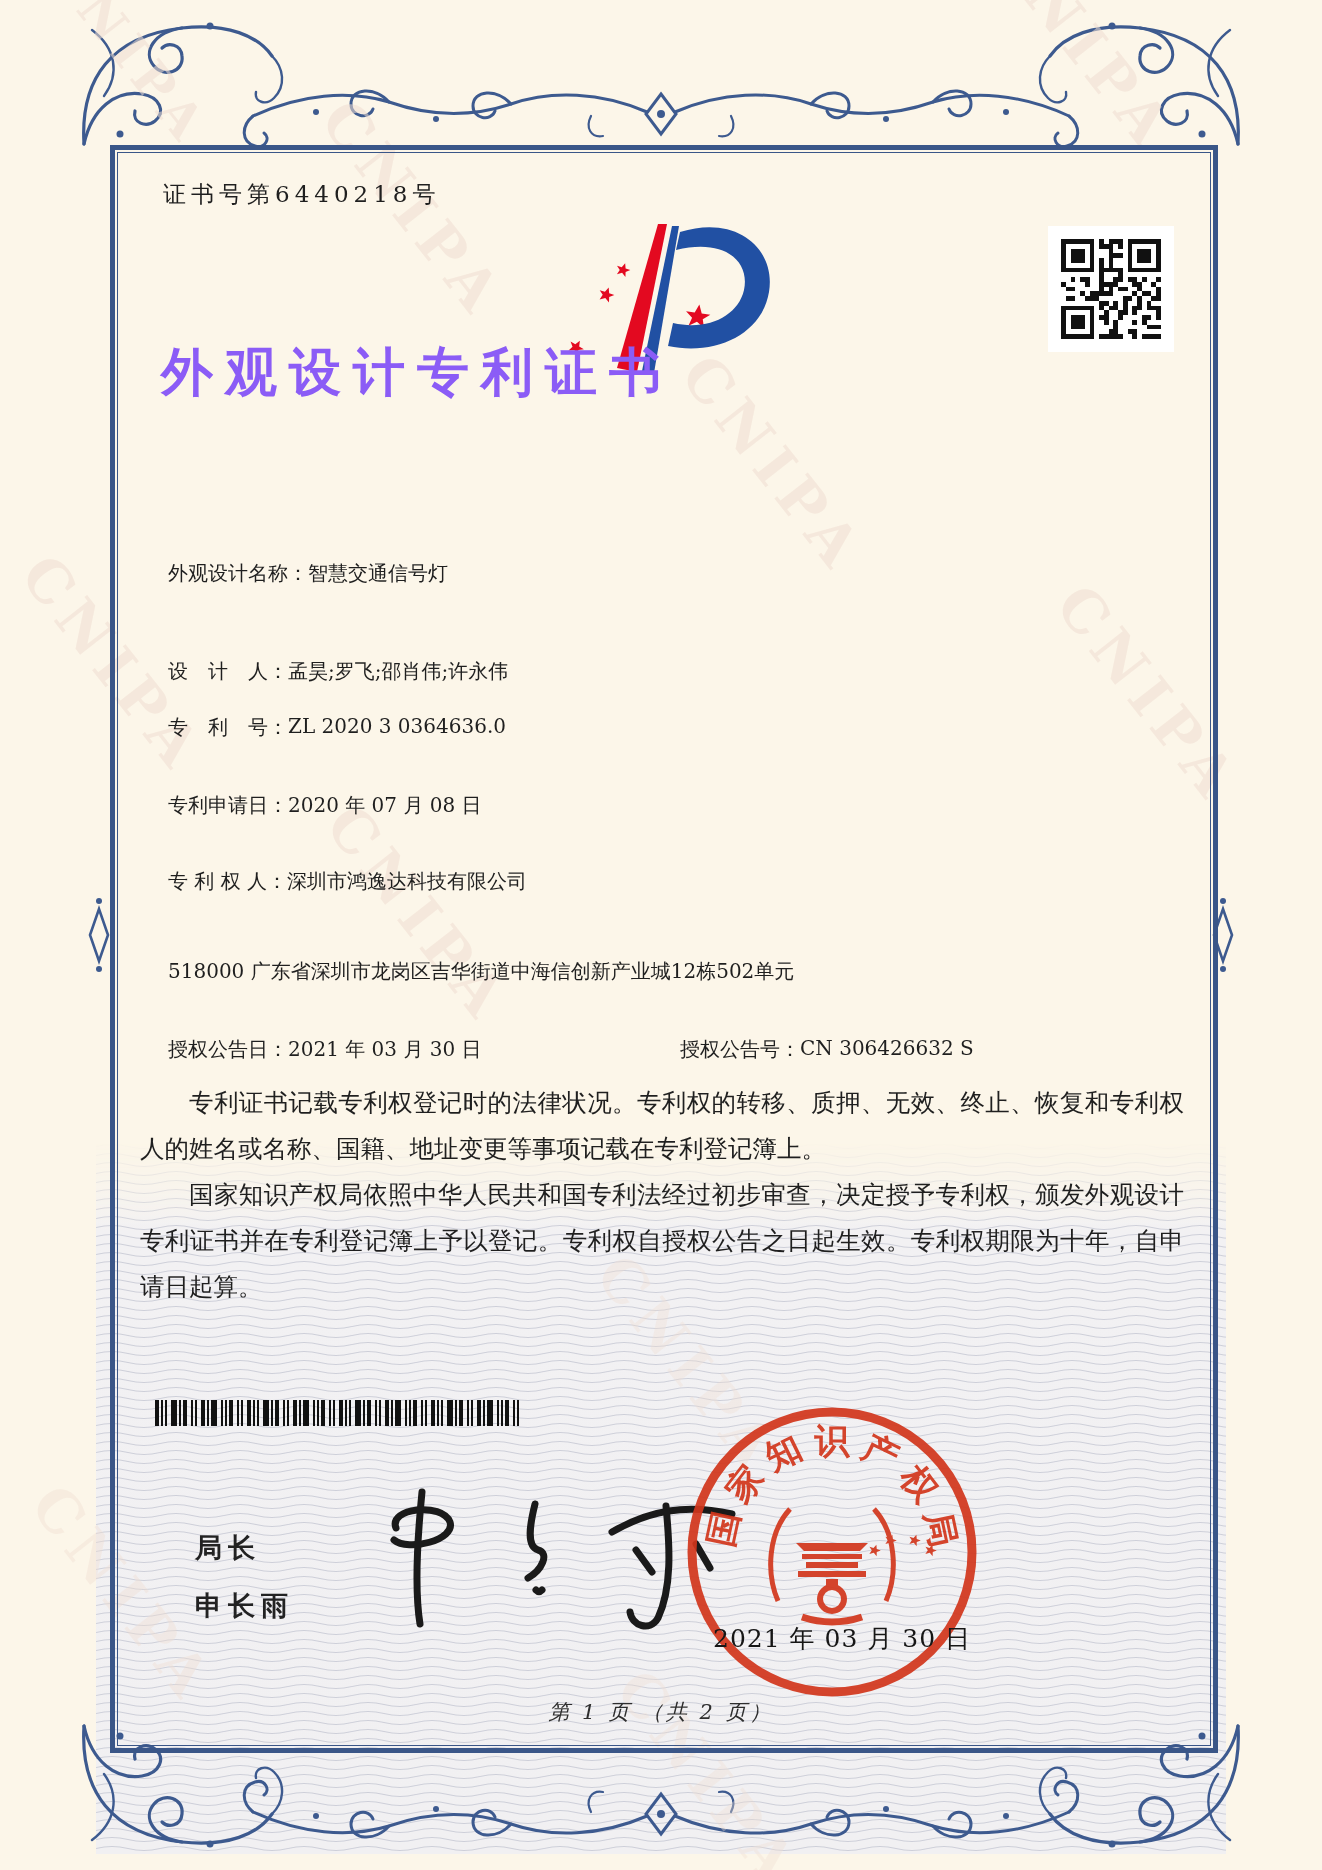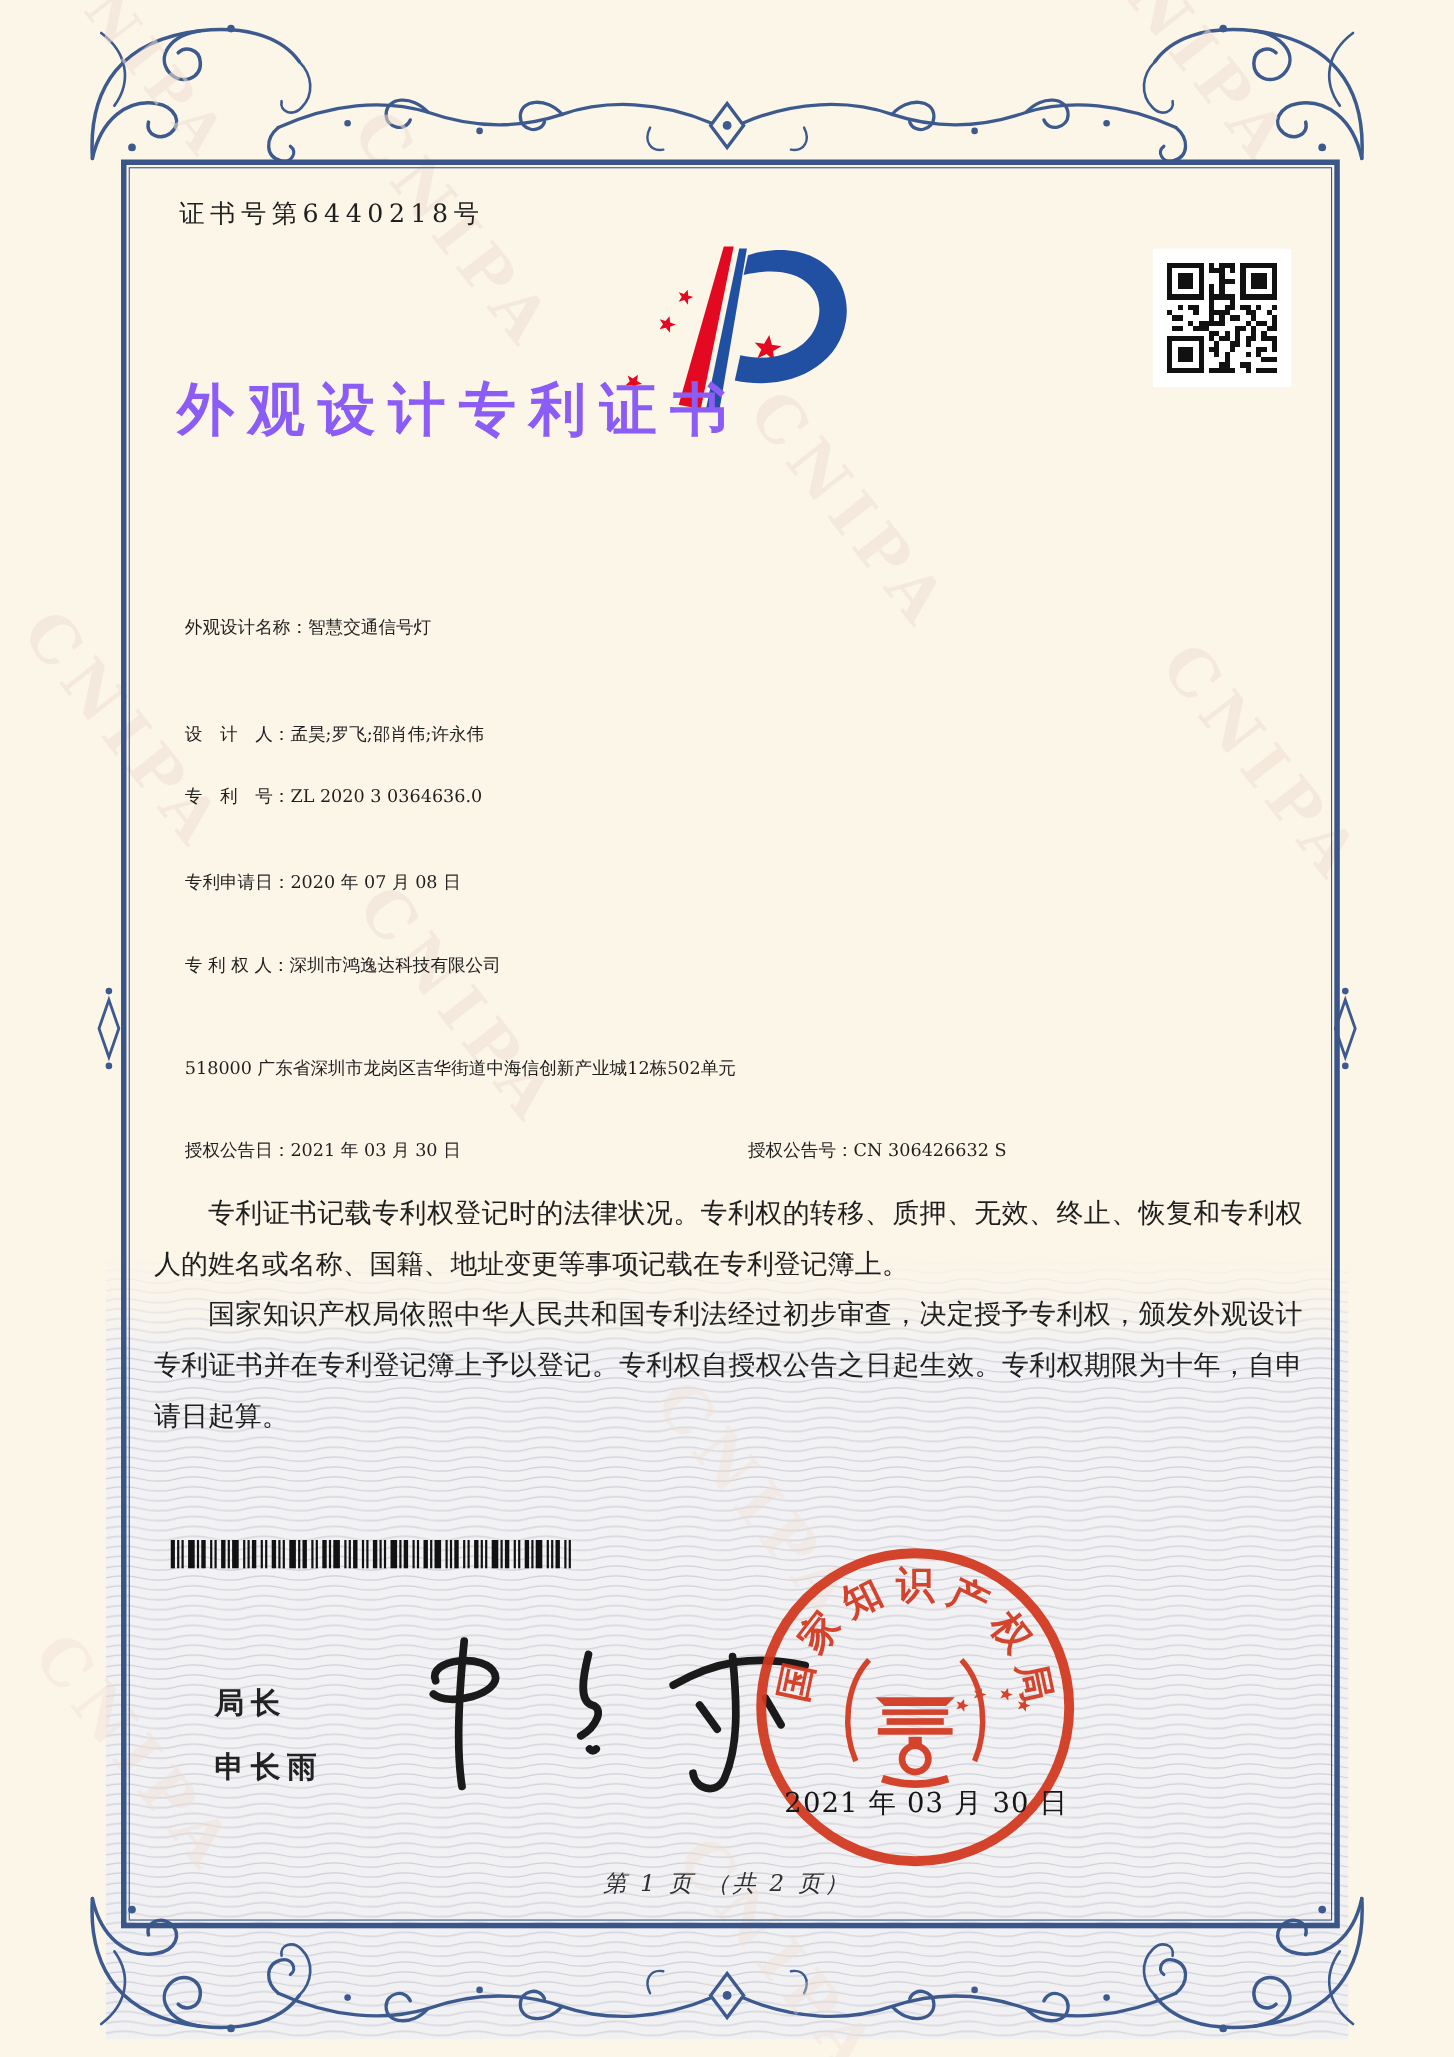--- a/index.html
+++ b/index.html
@@ -16,21 +16,21 @@
       font-size:58px;letter-spacing:9px;transform:rotate(52deg);pointer-events:none;}
   .frame{position:absolute;left:110px;top:145px;width:1098px;height:1598px;
          border:5px solid #3a5688;z-index:4;pointer-events:none;}
   .frame::before{content:"";position:absolute;inset:2px;border:1.5px solid #3a5688;}
   .certno{position:absolute;left:163px;top:179px;font-size:23px;letter-spacing:5px;z-index:5;}
   .logo{position:absolute;left:540px;top:212px;z-index:5;}
   .qrbox{position:absolute;left:1048px;top:226px;width:126px;height:126px;background:#fff;z-index:5;
          display:flex;align-items:center;justify-content:center;}
   .title{position:absolute;left:161px;top:338px;width:1000px;margin:0;text-align:left;
          font-size:52px;font-weight:bold;letter-spacing:12px;color:#8b5cf6;z-index:5;}
-  .frow{position:absolute;left:168px;width:1010px;font-size:16px;z-index:5;display:flex;}
+  .frow{position:absolute;left:168px;width:1010px;font-size:20px;z-index:5;display:flex;}
   .frow .lab{white-space:pre;flex:none;}
   .frow .val{white-space:pre-wrap;}
   .r1{top:560px}.r2{top:658px}.r3{top:714px}.r4{top:792px}.r5{top:868px}
   .r6{top:950px;line-height:42px}.r6 .val{width:648px;}
   .r7{top:1036px}
   .r7 .g2{position:absolute;left:512px;top:0;display:flex;}
   .bodytxt{position:absolute;left:140px;top:1080px;width:1044px;font-size:24.5px;line-height:46px;
            text-align:justify;z-index:5;}
   .bodytxt p{margin:0;text-indent:2em;}
   .barcode{position:absolute;left:155px;top:1400px;z-index:5;}

